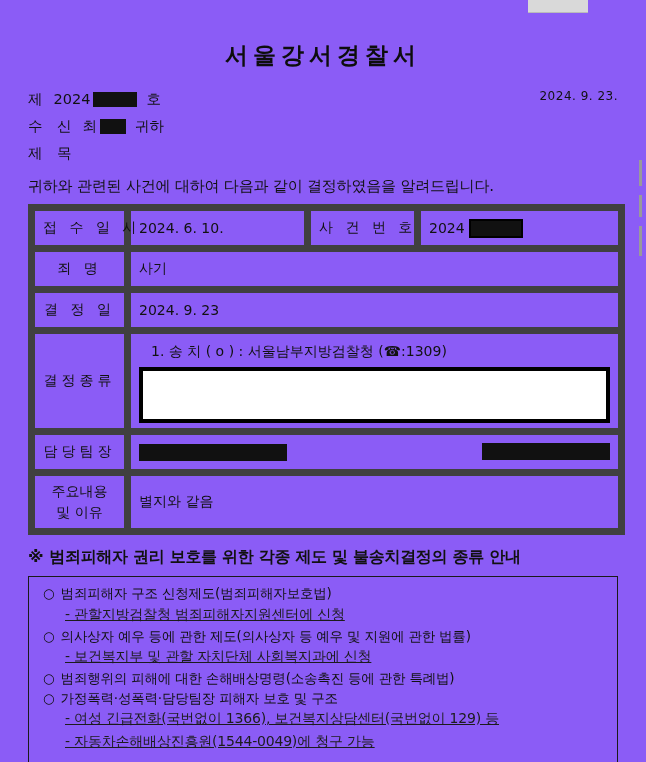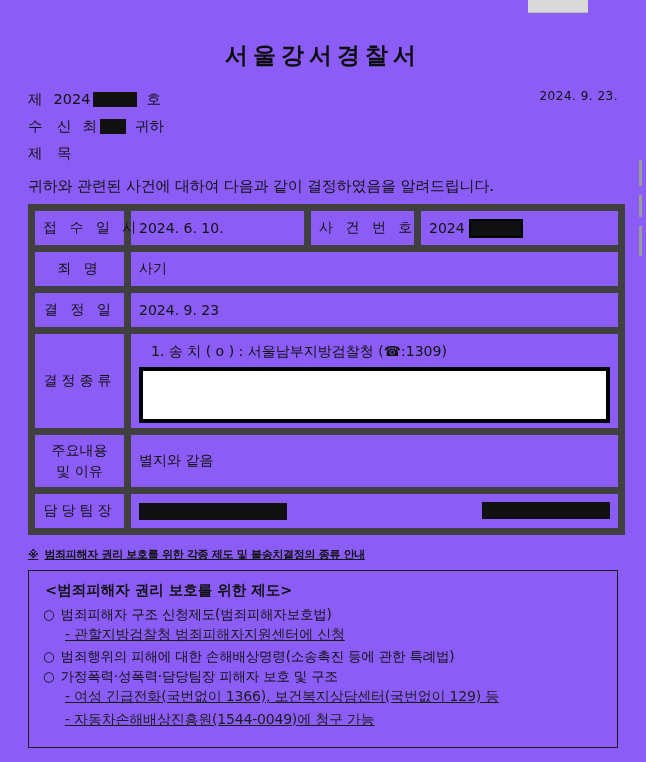--- a/index.html
+++ b/index.html
@@ -158,25 +158,24 @@
     display: inline-block;
     background: #111;
     width: 50px;
     height: 15px;
     vertical-align: middle;
     margin-left: 4px;
     border: 2px solid #000;
   }
 
   .section-note {
-    font-size: 11px;
+    font-size: 16px;
     font-weight: bold;
     margin: 12px 0 8px 0;
     letter-spacing: -0.3px;
-    text-decoration: underline;
   }
   .section-note .mark { margin-right: 6px; }
 
   .guide-box {
     border: 1px solid #1a1a1a;
     padding: 10px 14px 12px 14px;
     font-size: 13.5px;
     line-height: 1.0;
   }
   .guide-title {
@@ -259,48 +258,51 @@
           <td class="val" colspan="3">2024. 9. 23</td>
         </tr>
         <tr>
           <td class="lbl">결정종류</td>
           <td class="cell-big" colspan="3">
             <div class="decision-first">1. 송      치 ( o ) : 서울남부지방검찰청 (☎:1309)</div>
             <div class="black-box"></div>
           </td>
         </tr>
         <tr>
+          <td class="lbl">담당팀장</td>
+          <td class="val" colspan="3">
+            <span class="team-redact-left"></span>
+            <span class="team-redact-right"></span>
+          </td>
+        </tr>
+        <tr>
           <td class="lbl2">
             <span>주요내용</span><br>
             <span>및  이유</span>
           </td>
           <td class="val" colspan="3" style="height:42px">별지와 같음</td>
         </tr>
-        <tr>
-          <td class="lbl">담당팀장</td>
-          <td class="val" colspan="3">
-            <span class="team-redact-left"></span>
-            <span class="team-redact-right"></span>
-          </td>
-        </tr>
       </tbody>
     </table>
 
     <div class="section-note">
       <span class="mark">※</span><span>범죄피해자 권리 보호를 위한 각종 제도 및 불송치결정의 종류 안내</span>
     </div>
 
     <div class="guide-box">
-      <div class="guide-title">&lt;범죄피해자 권리 보호를 위한 제도&gt;</div>
 
       <div class="g-item">
         <span class="circ">○</span><span>범죄피해자 구조 신청제도(범죄피해자보호법)</span>
       </div>
       <div class="g-sub">- 관할지방검찰청 범죄피해자지원센터에 신청</div>
 
+      <div class="g-item">
+        <span class="circ">○</span><span>의사상자 예우 등에 관한 제도(의사상자 등 예우 및 지원에 관한 법률)</span>
+      </div>
+      <div class="g-sub">- 보건복지부 및 관할 자치단체 사회복지과에 신청</div>
 
       <div class="g-item">
         <span class="circ">○</span><span>범죄행위의 피해에 대한 손해배상명령(소송촉진 등에 관한 특례법)</span>
       </div>
 
       <div class="g-item">
         <span class="circ">○</span><span>가정폭력·성폭력·담당팀장 피해자 보호 및 구조</span>
       </div>
       <div class="g-sub">- 여성 긴급전화(국번없이 1366), 보건복지상담센터(국번없이 129) 등</div>
 

